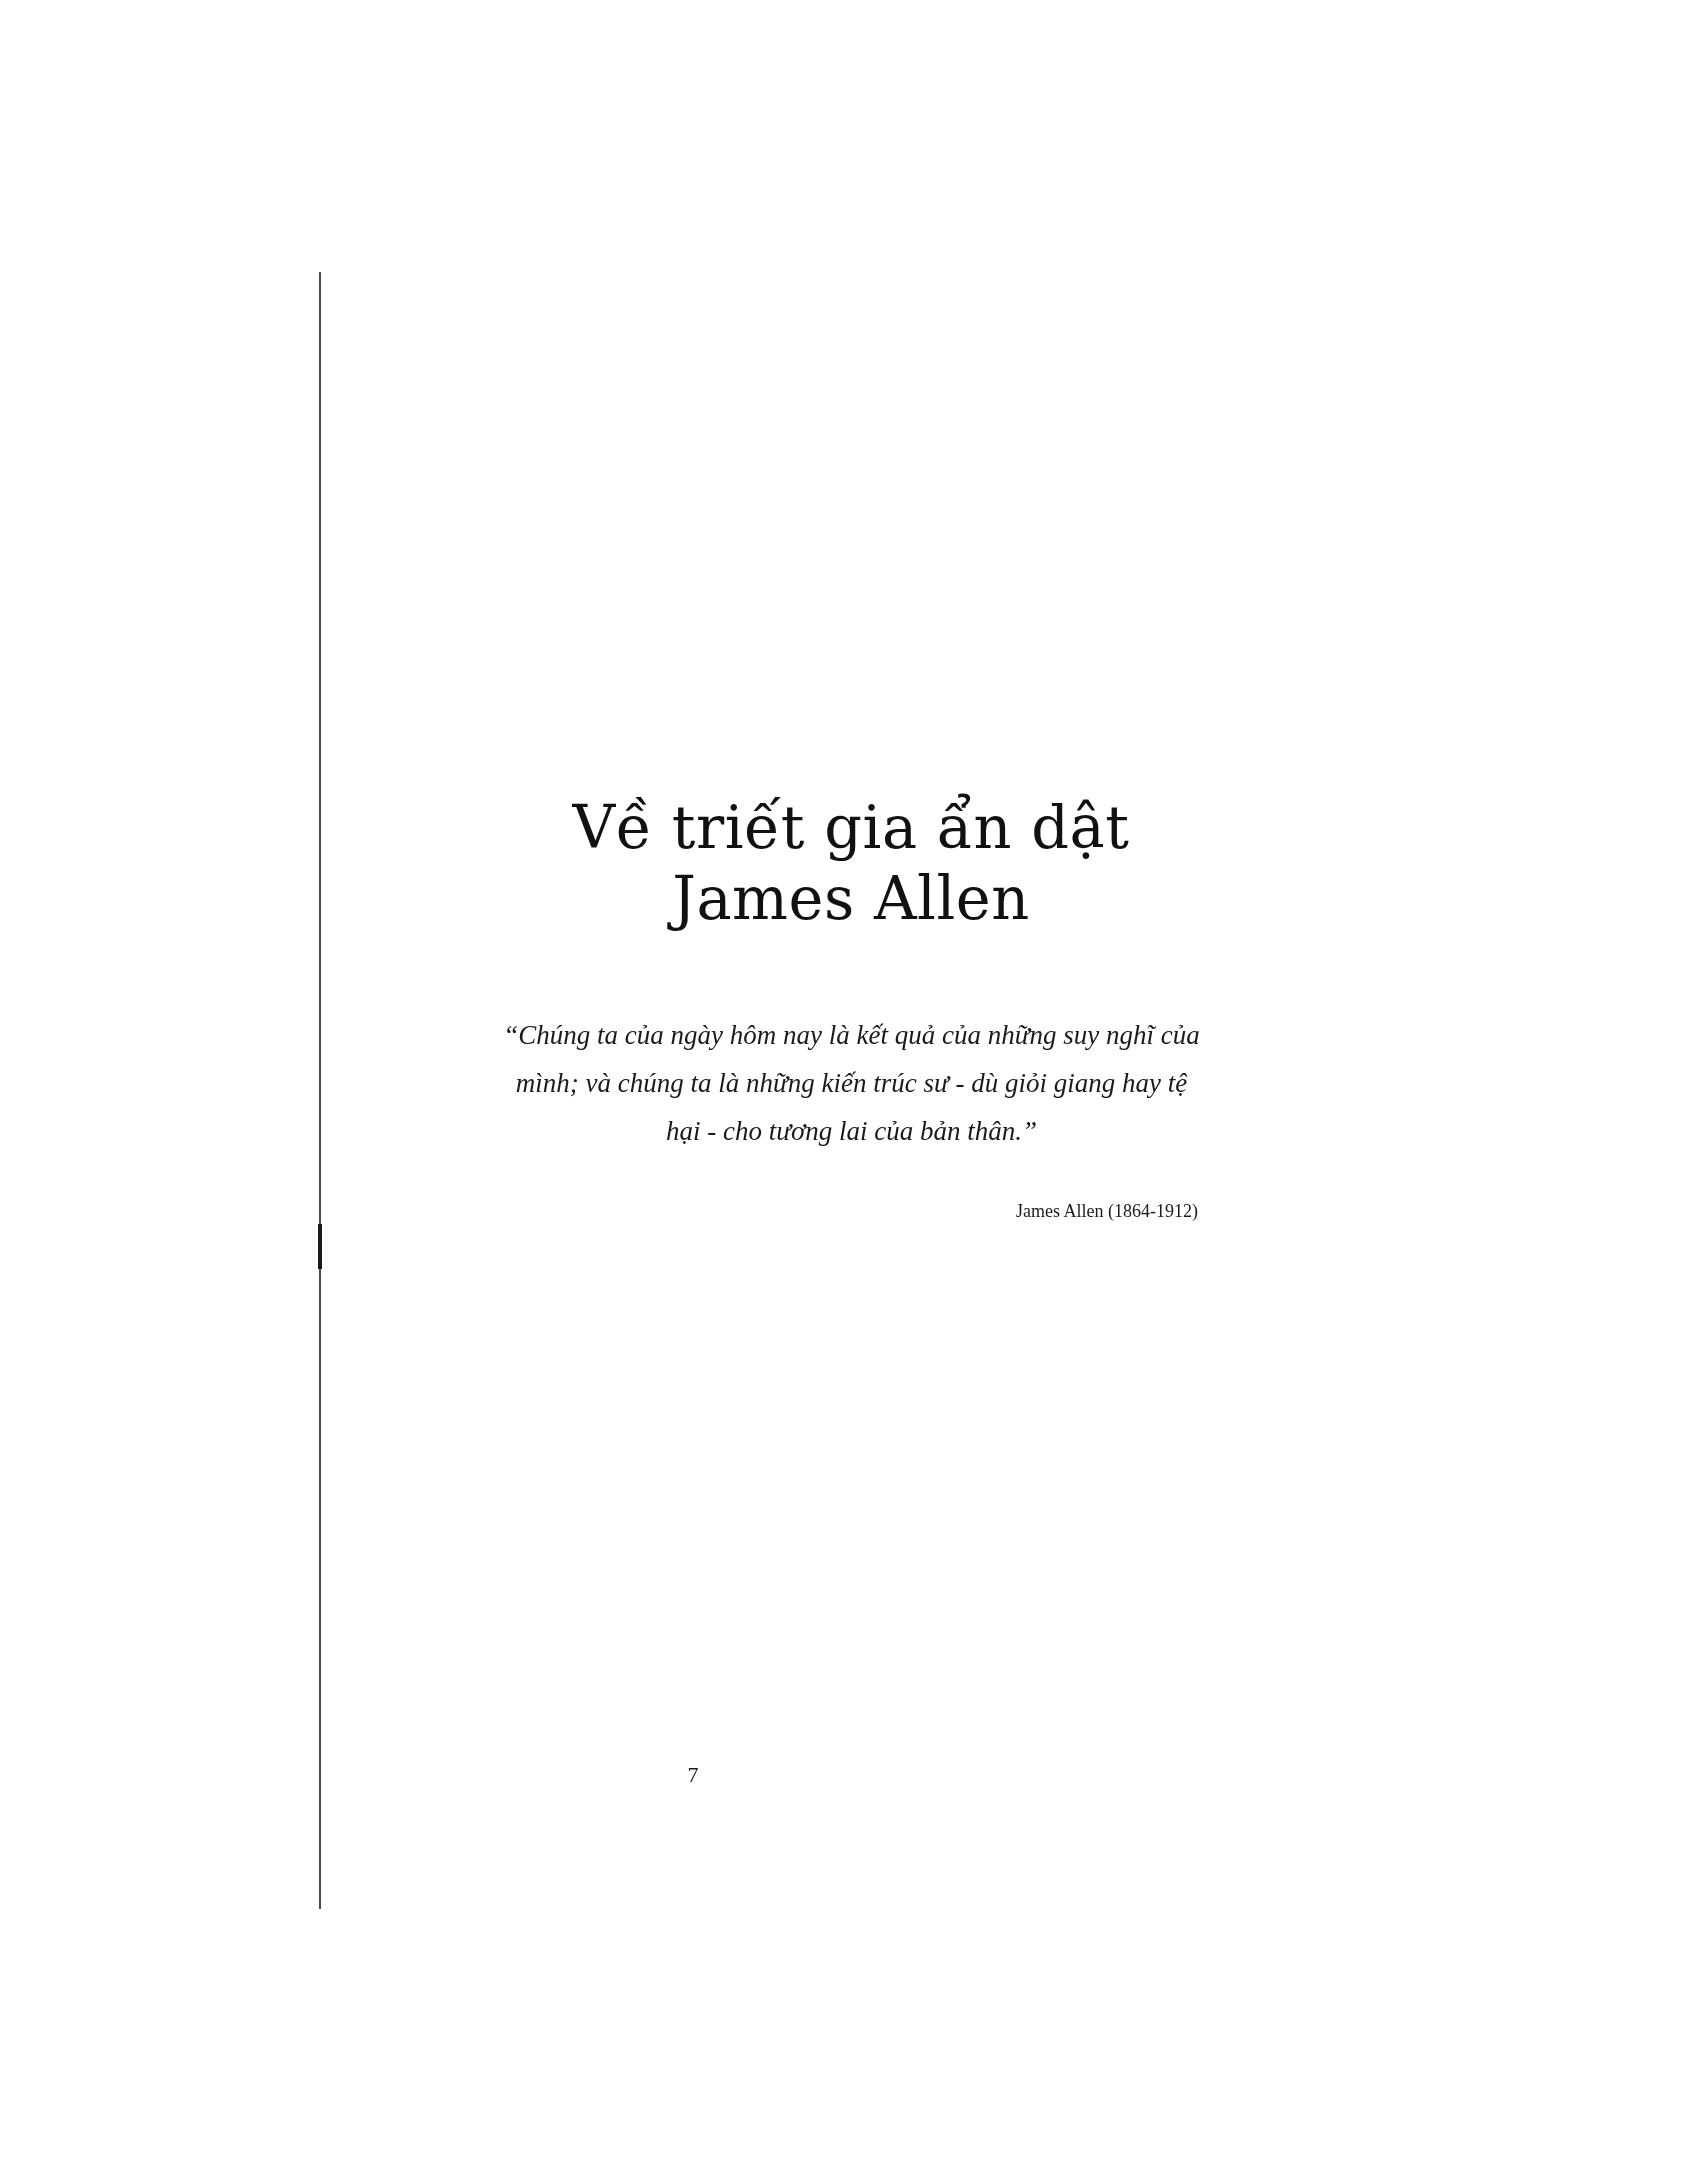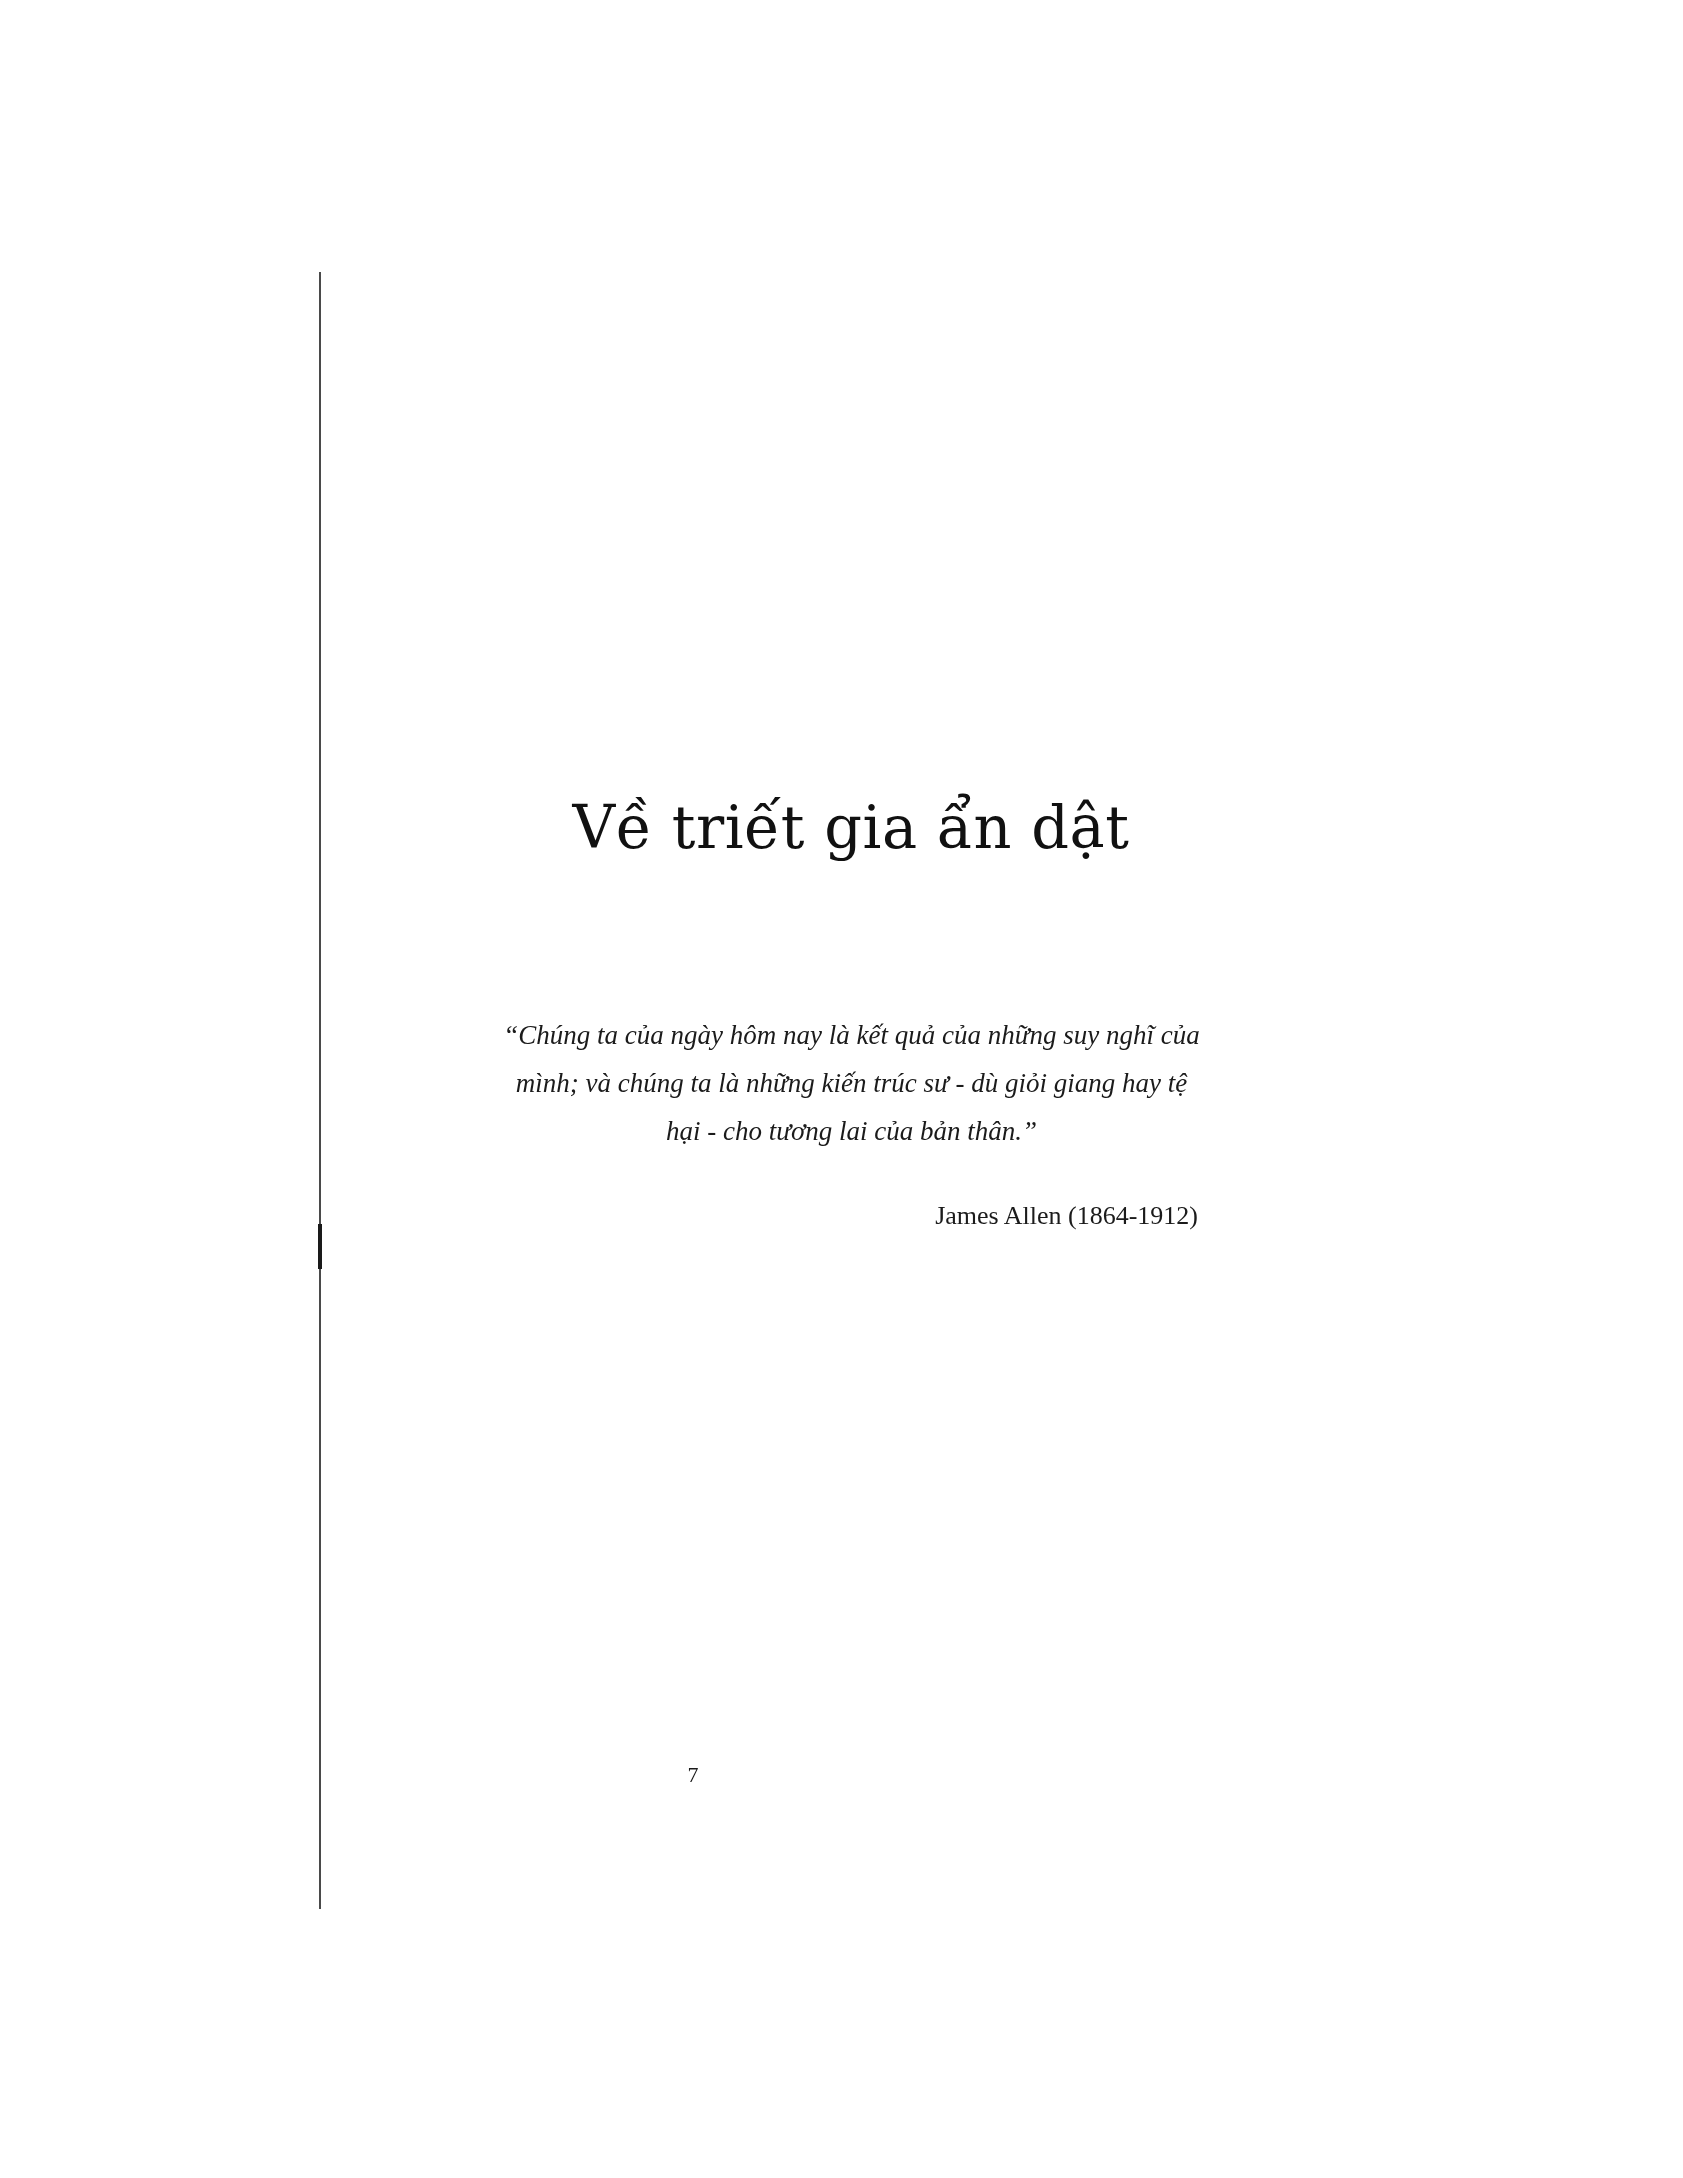--- a/index.html
+++ b/index.html
@@ -77,21 +77,21 @@
     line-height: 1.78;
     text-align: center;
     color: #1b1b1b;
   }
 
   .quote-attrib {
     margin-top: 46px;
     text-align: right;
     padding-right: 8px;
     font-family: "Liberation Serif", "DejaVu Serif", serif;
-    font-size: 26px;
+    font-size: 18px;
     color: #1b1b1b;
   }
 
   .folio {
     position: absolute;
     top: 1762px;
     left: 0;
     width: 436px;
     text-align: center;
     font-family: "Liberation Serif", "DejaVu Serif", serif;
@@ -104,20 +104,21 @@
 
 <div class="page">
 
   <div class="margin-rule"></div>
   <div class="margin-rule-accent"></div>
 
   <div class="content">
 
     <h1 class="chapter-title">
       <span class="line">Về triết gia ẩn dật</span>
+      <span class="line">James Allen</span>
     </h1>
 
     <div class="quote-block">
       <p class="quote-text">“Chúng ta của ngày hôm nay là kết quả của những suy nghĩ của mình; và chúng ta là những kiến trúc sư - dù giỏi giang hay tệ hại - cho tương lai của bản thân.”</p>
       <p class="quote-attrib">James Allen (1864-1912)</p>
     </div>
 
     <div class="folio">7</div>
 
   </div>

